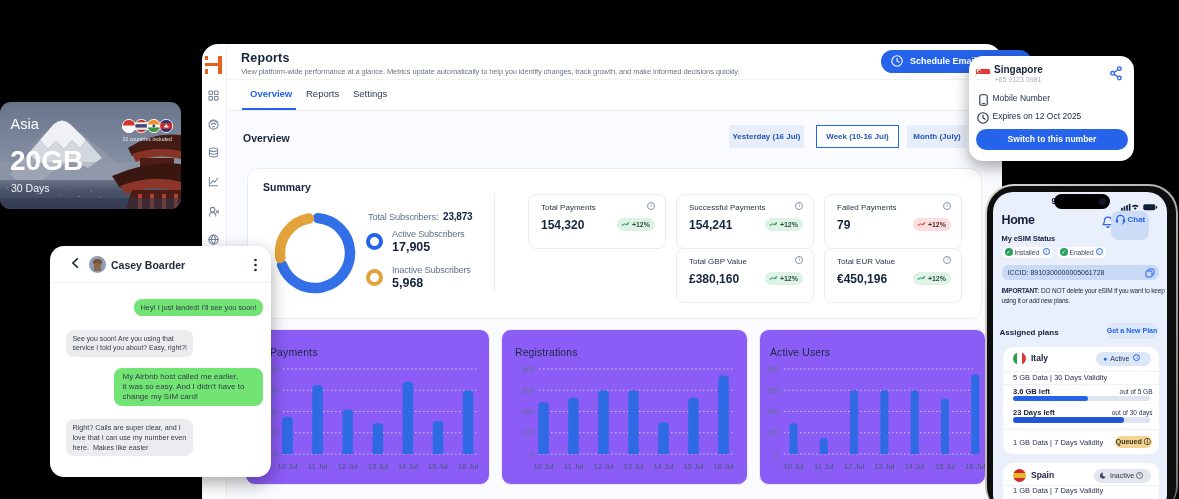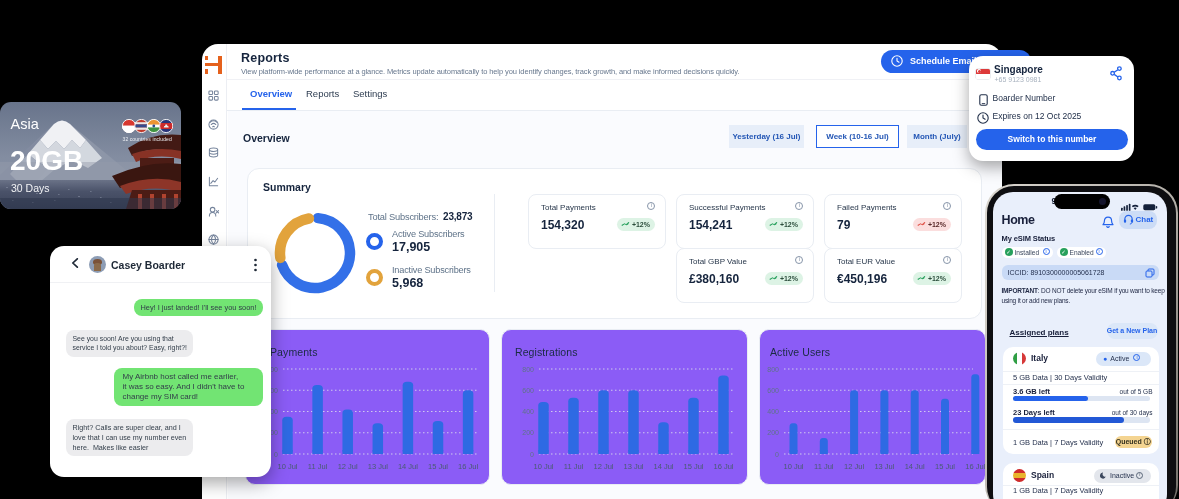--- a/index.html
+++ b/index.html
@@ -388,21 +388,21 @@
             <path d="M4.2 6.3 L7.9 3.7 M4.2 8.4 L7.9 11"></path>
           </g>
         </svg>
     </div>
     <div class="abs" style="left:9.5px; top:36px;">
       <svg width="9" height="12" viewBox="0 0 9 12">
           <rect x="0.8" y="0.7" width="7.4" height="10.6" rx="1.6" fill="none" stroke="#22304a" stroke-width="1.1"></rect>
           <path d="M3.2 9.6h2.6" stroke="#22304a" stroke-width="0.9" stroke-linecap="round"></path>
         </svg>
     </div>
-    <div class="abs" style="left:23.5px; top:37px; font-size:8.5px; color:#22304a;">Boarder Number</div>
+    <div class="abs" style="left:23.5px; top:37px; font-size:8.5px; color:#22304a;">Mobile Number</div>
     <div class="abs" style="left:8.3px; top:53.5px;">
       <svg width="12" height="12" viewBox="0 0 12 12">
           <circle cx="6" cy="6" r="5.2" fill="none" stroke="#22304a" stroke-width="1.1"></circle>
           <path d="M6 3.1V6l2.1 1.3" fill="none" stroke="#22304a" stroke-width="1.1" stroke-linecap="round"></path>
         </svg>
     </div>
     <div class="abs" style="left:23.5px; top:54.5px; font-size:8.5px; color:#22304a;">Expires on 12 Oct 2025</div>
     <div class="abs" style="left:7px; top:73px; width:152px; height:21px; background:#2563eb; border-radius:10.5px; color:#fff; font-size:8.5px; font-weight:bold; text-align:center; line-height:21px;">Switch to this number</div>
   </div>
 
@@ -429,21 +429,21 @@
         </svg>
       </div>
 
       <div class="abs" style="left:9px; top:21.5px; font-size:12.5px; letter-spacing:-0.4px; font-weight:bold; color:#181f3a;">Home</div>
       <div class="abs" style="left:109.5px; top:23.5px;">
         <svg width="12" height="13" viewBox="0 0 12 13">
             <path d="M6 1.2 c2.3 0 3.6 1.6 3.6 3.8 c0 2.3 0.9 3.2 1.4 3.7 H1 c0.5-0.5 1.4-1.4 1.4-3.7 C2.4 2.8 3.7 1.2 6 1.2 Z" fill="none" stroke="#2563eb" stroke-width="1.2" stroke-linejoin="round"></path>
             <path d="M4.8 10.6 a1.3 1.3 0 0 0 2.4 0" fill="none" stroke="#2563eb" stroke-width="1.2" stroke-linecap="round"></path>
           </svg>
       </div>
-      <div class="abs" style="left:126px; top:19.5px; width:38px; height:18px; background:#ccdcf6; border-radius:8px;">
+      <div class="abs" style="left:118px; top:19.5px; width:38px; height:29px; background:#ccdcf6; border-radius:8px;">
         <svg class="abs" style="left:4px; top:2.5px;" width="11" height="11" viewBox="0 0 12 12">
             <path d="M2 7 v-1.5 a4 4 0 0 1 8 0 V7" fill="none" stroke="#2563eb" stroke-width="1.3"></path>
             <rect x="1" y="6" width="2.4" height="3.6" rx="1.1" fill="#2563eb"></rect>
             <rect x="8.6" y="6" width="2.4" height="3.6" rx="1.1" fill="#2563eb"></rect>
             <path d="M10 9.4 a3 3 0 0 1-2.5 1.6" fill="none" stroke="#2563eb" stroke-width="1"></path>
           </svg>
         <span class="abs" style="left:17px; top:4px; font-size:8px; font-weight:bold; color:#2563eb;">Chat</span>
       </div>
 
       <div class="abs" style="left:9px; top:42.5px; font-size:7.5px; letter-spacing:-0.1px; font-weight:bold; color:#181f3a;">My eSIM Status</div>
@@ -452,21 +452,21 @@
 
       <div class="abs" style="left:9px; top:73.5px; width:157px; height:15px; background:#c9daf6; border-radius:6px;">
         <span class="abs" style="left:6px; top:4px; font-size:7px; color:#24304e;">ICCID: 8910300000005061728</span>
         <svg class="abs" style="left:143px; top:2.5px;" width="10" height="10" viewBox="0 0 10 10">
             <rect x="3" y="1" width="6" height="6" rx="1" fill="none" stroke="#2563eb" stroke-width="1"></rect>
             <rect x="1" y="3" width="6" height="6" rx="1" fill="#c9daf6" stroke="#2563eb" stroke-width="1"></rect>
           </svg>
       </div>
       <div class="abs" style="left:9px; top:94.5px; white-space:nowrap; letter-spacing:-0.2px; font-size:6.5px; line-height:10px; color:#242c48;"><b>IMPORTANT</b>: DO NOT delete your eSIM if you want to keep<br>using it or add new plans.</div>
 
-      <div class="abs" style="left:17px; top:136px; font-size:8px; font-weight:bold; color:#181f3a;text-decoration:underline;">Assigned plans</div>
+      <div class="abs" style="left:7px; top:136px; font-size:8px; font-weight:bold; color:#181f3a;">Assigned plans</div>
       <div class="abs" style="left:114px; top:131.5px; width:51px; height:16px; background:#dbe7f8; border-radius:8px; text-align:center; line-height:15px; font-size:7px; font-weight:bold; color:#2563eb;">Get a New Plan</div>
 
       <div class="abs" style="left:10.5px; top:155.5px; width:155.5px; height:107px; background:#fff; border-radius:10px;">
         <div class="abs flagc" style="left:10px; top:4.5px;">
             <div style="display:flex; width:100%; height:100%;">
               <div style="flex:1; background:#2f9e44;"></div>
               <div style="flex:1; background:#fff;"></div>
               <div style="flex:1; background:#d63838;"></div>
             </div>
           </div>

